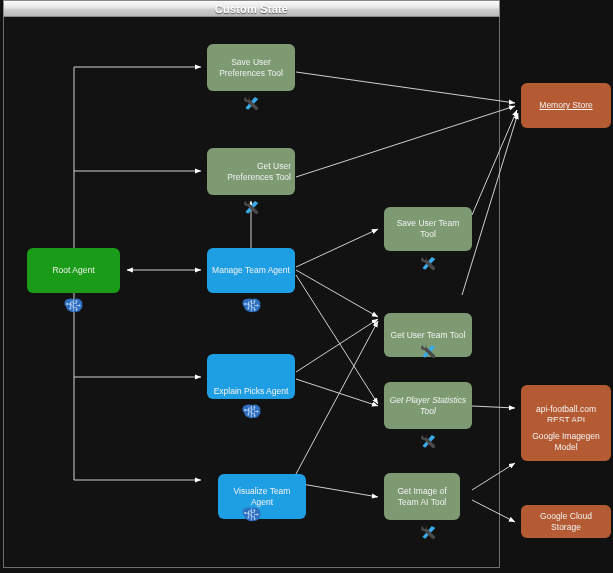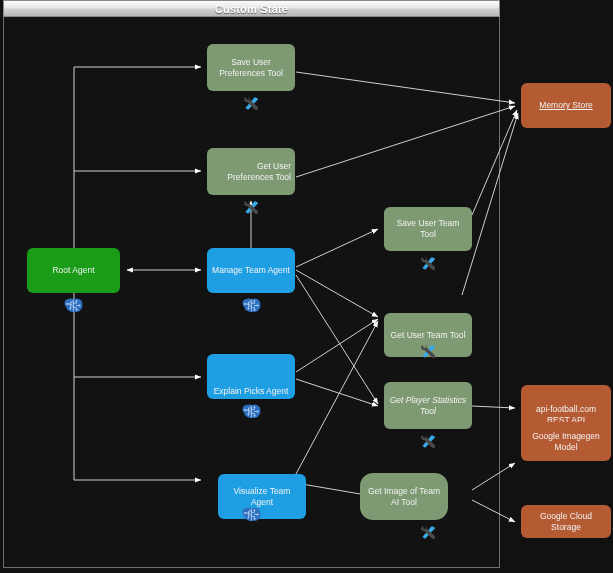--- a/index.html
+++ b/index.html
@@ -135,21 +135,21 @@
       </div>
       <div class="node tool" style="left: 384px; top: 207px; width: 88px; height: 44px;">
         <span>Save User Team Tool</span>
       </div>
       <div class="node tool" style="left: 384px; top: 295px; width: 88px; height: 44px; margin-top: 18px;">
         <span>Get User Team Tool</span>
       </div>
       <div class="node tool" style="left: 384px; top: 382px; width: 88px; height: 47px; font-style: italic;">
         <span>Get Player Statistics Tool</span>
       </div>
-      <div class="node tool" style="left: 360px; top: 473px; width: 88px; height: 47px; border-radius: 13px;">
+      <div class="node tool" style="left: 384px; top: 473px; width: 76px; height: 47px;">
         <span>Get Image of Team AI Tool</span>
       </div>
       <div class="node external" style="left: 521px; top: 83px; width: 90px; height: 45px; text-decoration: underline;">
         <span>Memory Store</span>
       </div>
       <div class="node external" style="left: 521px; top: 385px; width: 90px; height: 60px;">
         <span>api-football.com REST API</span>
       </div>
       <div class="node external" style="left: 521px; top: 422px; width: 90px; height: 39px;">
         <span>Google Imagegen Model</span>

